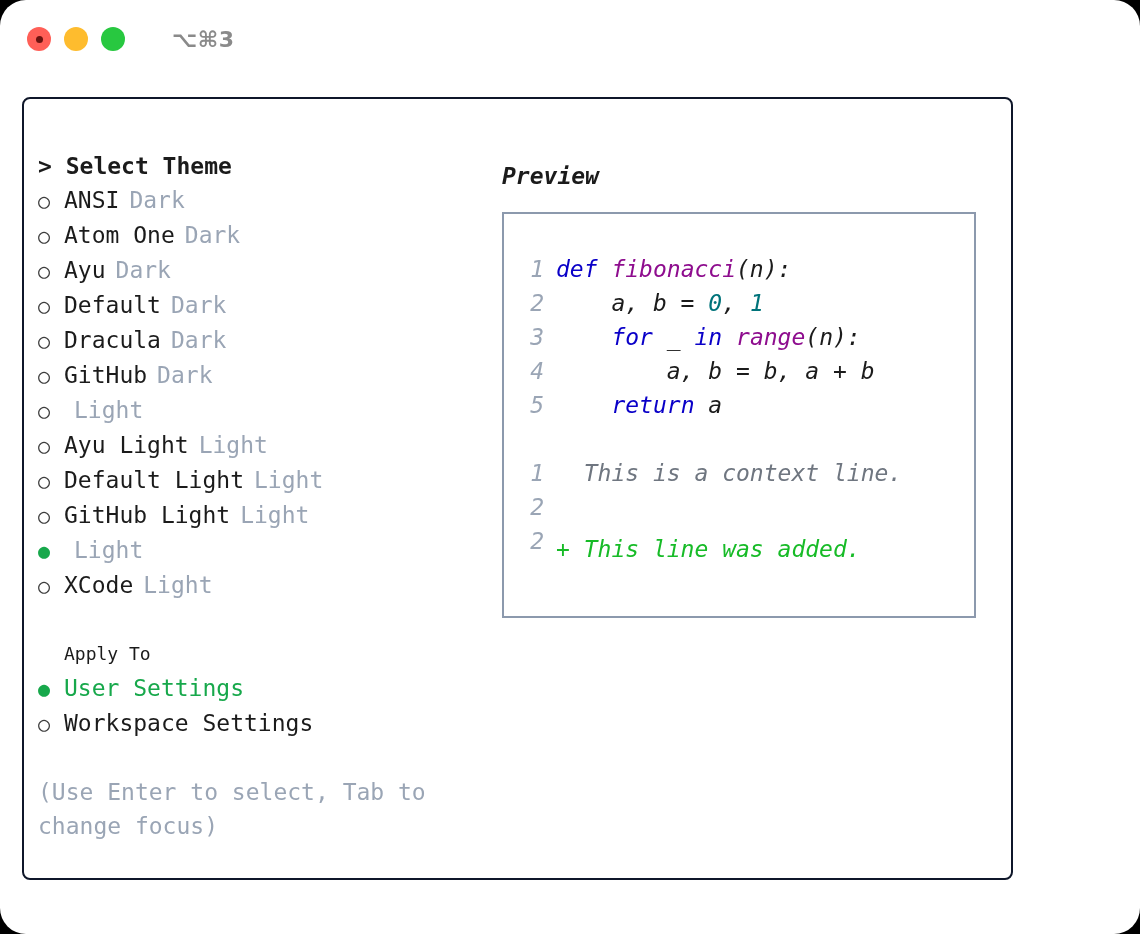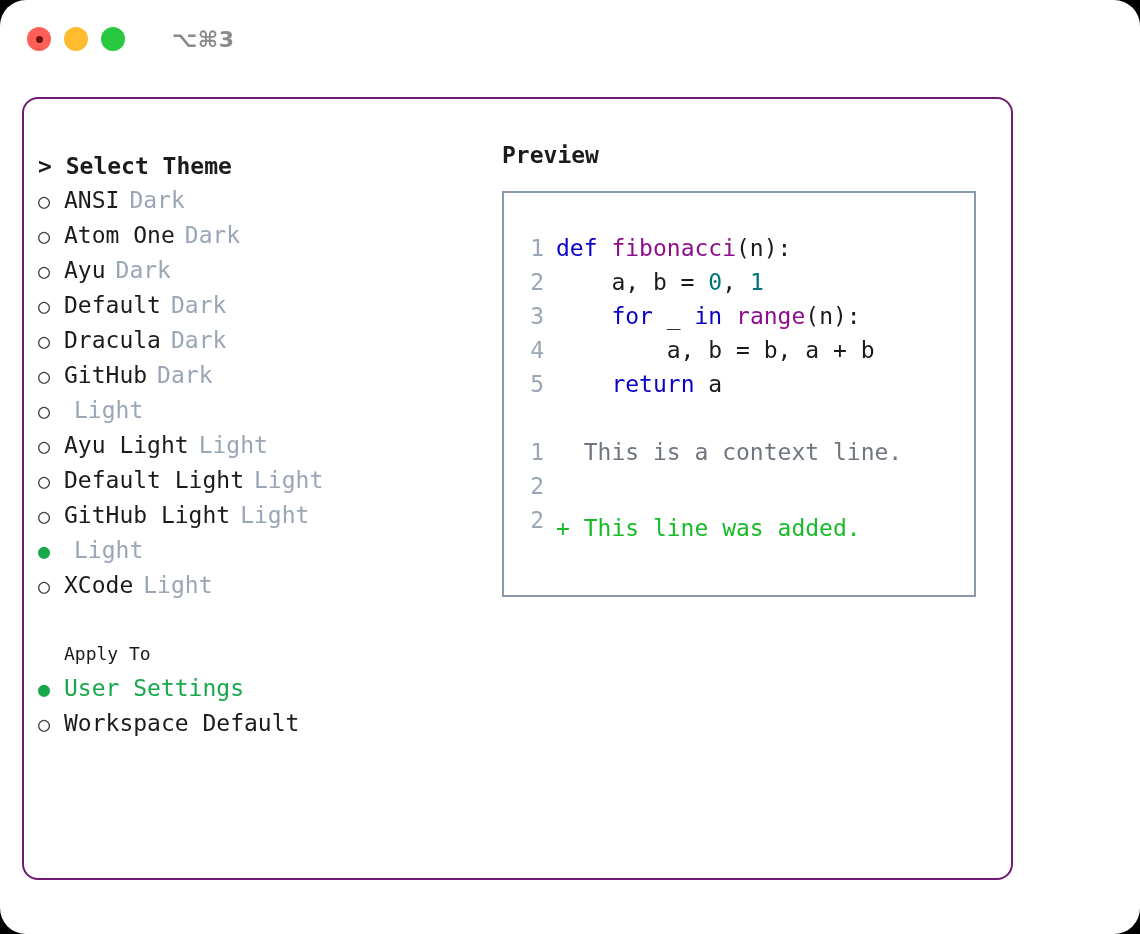--- a/index.html
+++ b/index.html
@@ -66,22 +66,22 @@
     font-family: "DejaVu Sans", "Liberation Sans", sans-serif;
   }
 
   
   .panel {
     position: absolute;
     left: 22px;
     top: 97px;
     width: 991px;
     height: 783px;
-    border: 2px solid #701a75;
-    border-radius: 16px;
+    border: 2px solid #0f172a;
+    border-radius: 8px;
     box-sizing: border-box;
     background: #ffffff;
   }
 
   .cols {
     position: absolute;
     left: 0; top: 0;
     width: 100%; height: 100%;
   }
 
@@ -137,22 +137,23 @@
     font-size: 23px;
     line-height: 34px;
     width: 400px;
     white-space: pre-wrap;
   }
 
   
   .right-col {
     position: absolute;
     left: 478px;
-    top: 39px;
+    top: 60px;
     width: 500px;
+    font-style: italic;
   }
   .preview-title {
     font-size: 23px;
     font-weight: 700;
     color: #1b1b1b;
     line-height: 34px;
   }
   .preview-box {
     margin-top: 19px;
     width: 474px;
@@ -229,23 +230,24 @@
             <div class="opt-row selected"><span class="bullet sel">●</span><span class="opt-tag">Light</span></div>
             <div class="opt-row"><span class="bullet">○</span><span class="opt-label">XCode</span><span class="opt-tag">Light</span></div>
           </div>
 
         <div class="group-gap"></div>
 
         <div class="apply-title">Apply To</div>
 
         <div id="apply-list">
             <div class="opt-row selected"><span class="bullet sel">●</span><span class="opt-label">User Settings</span></div>
-            <div class="opt-row"><span class="bullet">○</span><span class="opt-label">Workspace Default</span></div>
+            <div class="opt-row"><span class="bullet">○</span><span class="opt-label">Workspace Settings</span></div>
           </div>
 
+        <div class="hint">(Use Enter to select, Tab to change focus)</div>
       </div>
 
       <div class="right-col">
         <div class="preview-title">Preview</div>
 
         <div class="preview-box">
           <div class="code-area">
             <div id="code-lines">
                 <div class="code-line"><span class="lnum">1</span><span class="ctext"><span class="tok-kw">def </span><span class="tok-fn">fibonacci</span><span class="tok-plain">(n):</span></span></div>
                 <div class="code-line"><span class="lnum">2</span><span class="ctext"><span class="tok-plain">    a, b = </span><span class="tok-num">0</span><span class="tok-plain">, </span><span class="tok-num">1</span></span></div>

